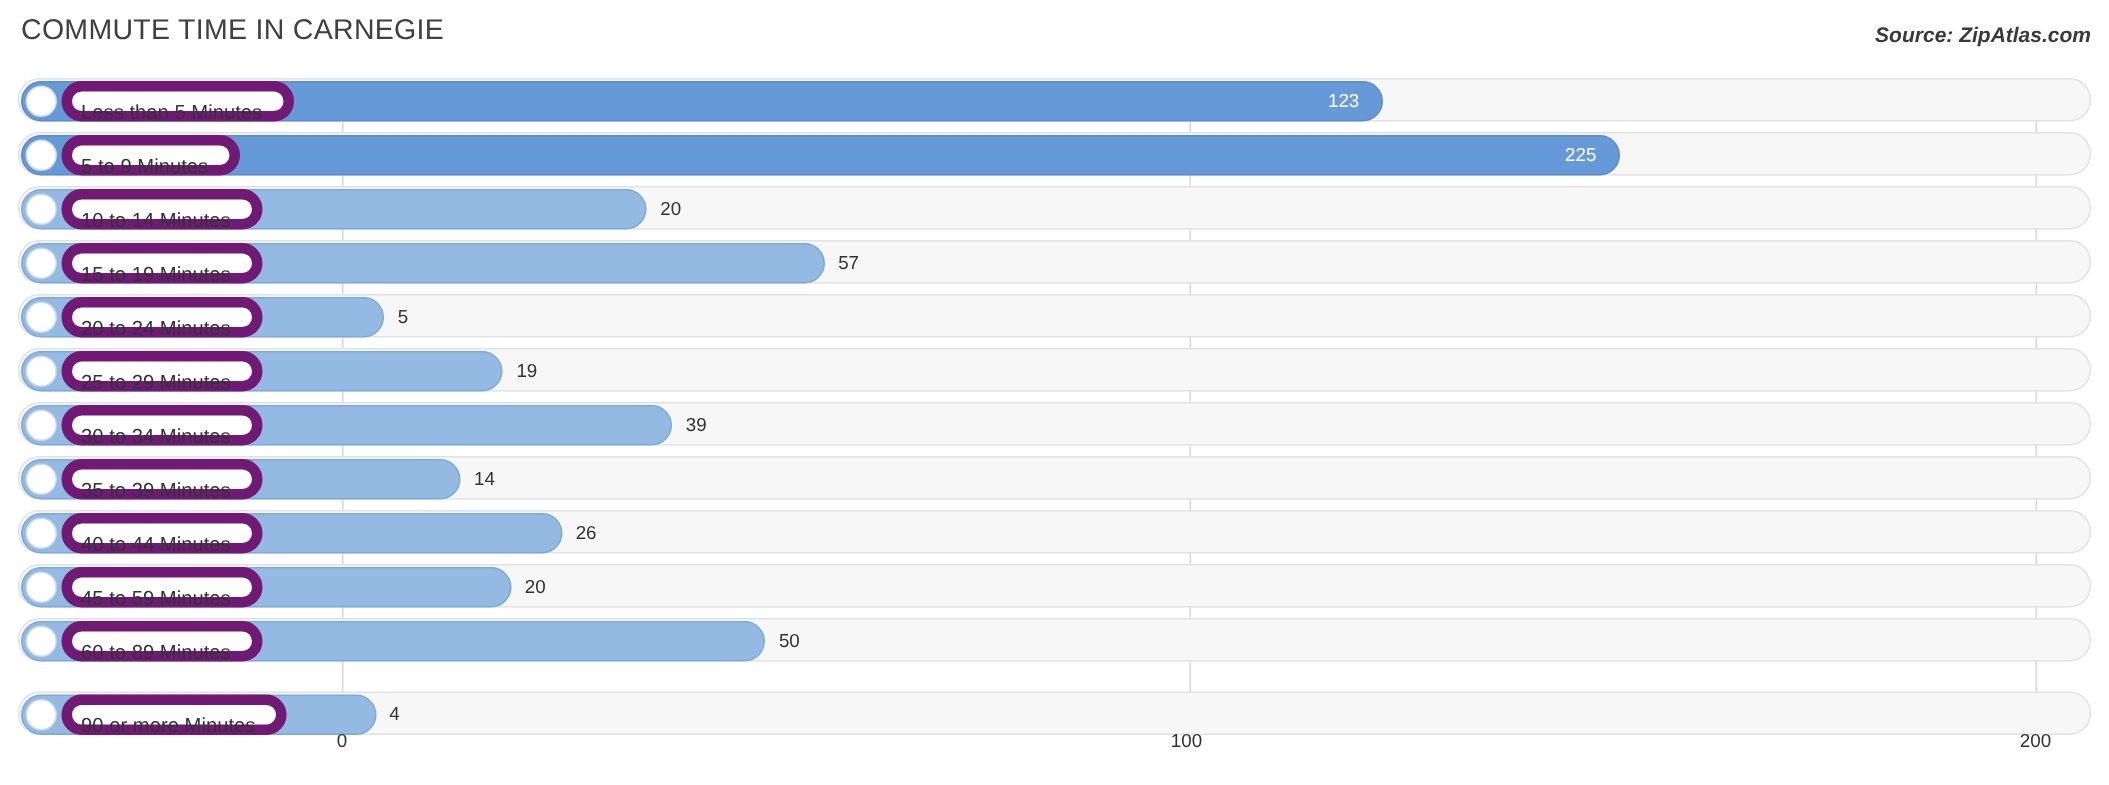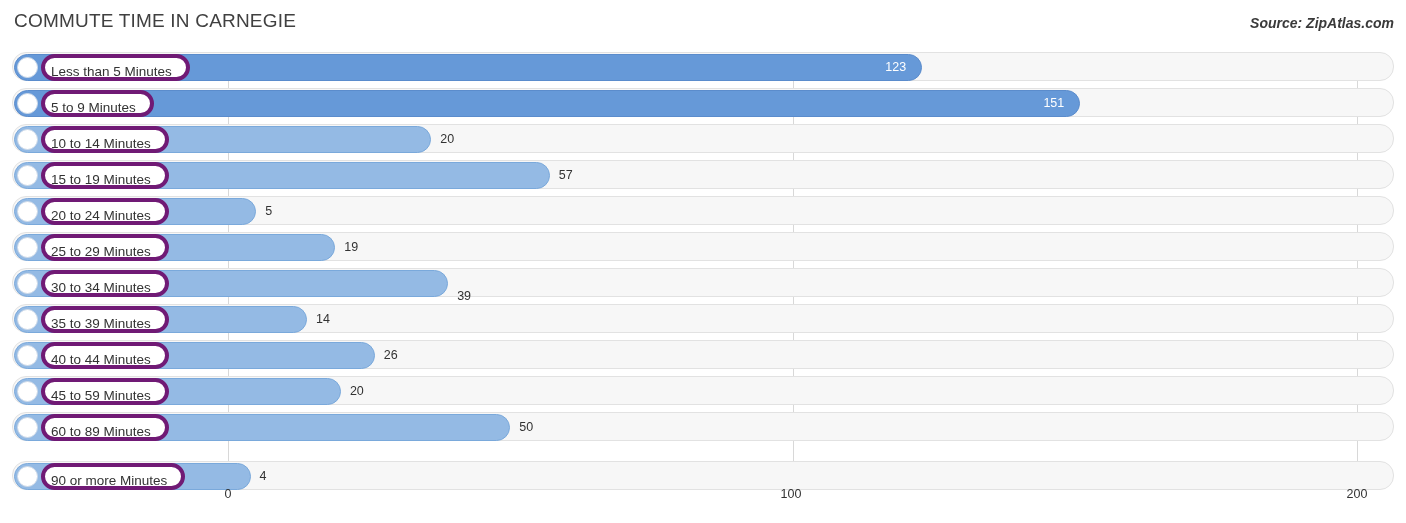--- a/index.html
+++ b/index.html
@@ -78,21 +78,21 @@
     border: 1px solid #cdd9e8;
   }
   .cat-label {
     position: absolute;
     top: 1px;
     height: 27px;
     line-height: 27px;
     left: 28px;
     padding: 0 14px 0 6px;
     background: #ffffff;
-    border: 4px solid #701a75;
+    border: 7px solid #701a75;
     border-radius: 14px;
     font-size: 13.5px;
     color: #333333;
     white-space: nowrap;
   }
   .val-out {
     position: absolute;
     top: 1px;
     height: 27px;
     line-height: 27px;
@@ -139,21 +139,21 @@
       <div class="row" style="top: 0px;">
         <div class="bar dark" style="width: 908.335px;"></div>
         <div class="cap"></div>
         <div class="cat-label">Less than 5 Minutes</div>
         <div class="val-in" style="left: 872.335px;">123</div>
       </div>
       <div class="row" style="top: 36px;">
         <div class="bar dark" style="width: 1066.39px;"></div>
         <div class="cap"></div>
         <div class="cat-label">5 to 9 Minutes</div>
-        <div class="val-in" style="left: 1030.39px;">151</div>
+        <div class="val-in" style="left: 1030.39px;">225</div>
       </div>
       <div class="row" style="top: 72px;">
         <div class="bar" style="width: 417.22px;"></div>
         <div class="cap"></div>
         <div class="cat-label">10 to 14 Minutes</div>
         <div class="val-out" style="left: 427.22px;">20</div>
       </div>
       <div class="row" style="top: 108px;">
         <div class="bar" style="width: 535.765px;"></div>
         <div class="cap"></div>
@@ -169,21 +169,21 @@
       <div class="row" style="top: 180px;">
         <div class="bar" style="width: 321.255px;"></div>
         <div class="cap"></div>
         <div class="cat-label">25 to 29 Minutes</div>
         <div class="val-out" style="left: 331.255px;">19</div>
       </div>
       <div class="row" style="top: 216px;">
         <div class="bar" style="width: 434.155px;"></div>
         <div class="cap"></div>
         <div class="cat-label">30 to 34 Minutes</div>
-        <div class="val-out" style="left: 444.155px; margin-top: 13px;">39</div>
+        <div class="val-out" style="left: 444.155px;">39</div>
       </div>
       <div class="row" style="top: 252px;">
         <div class="bar" style="width: 293.03px;"></div>
         <div class="cap"></div>
         <div class="cat-label">35 to 39 Minutes</div>
         <div class="val-out" style="left: 303.03px;">14</div>
       </div>
       <div class="row" style="top: 288px;">
         <div class="bar" style="width: 360.77px;"></div>
         <div class="cap"></div>

